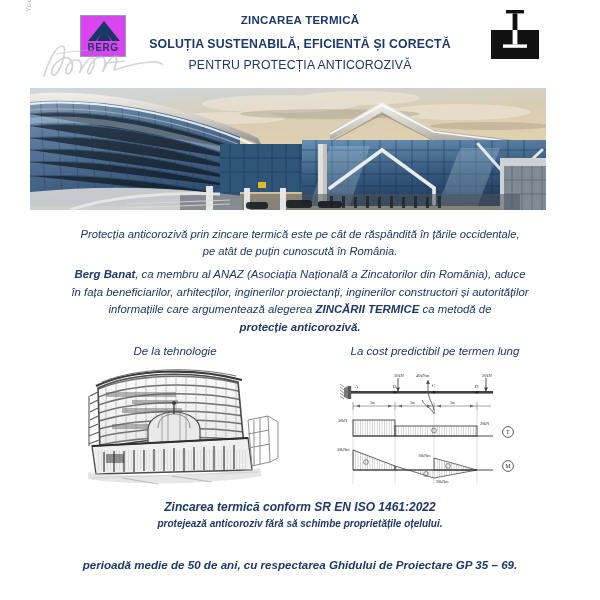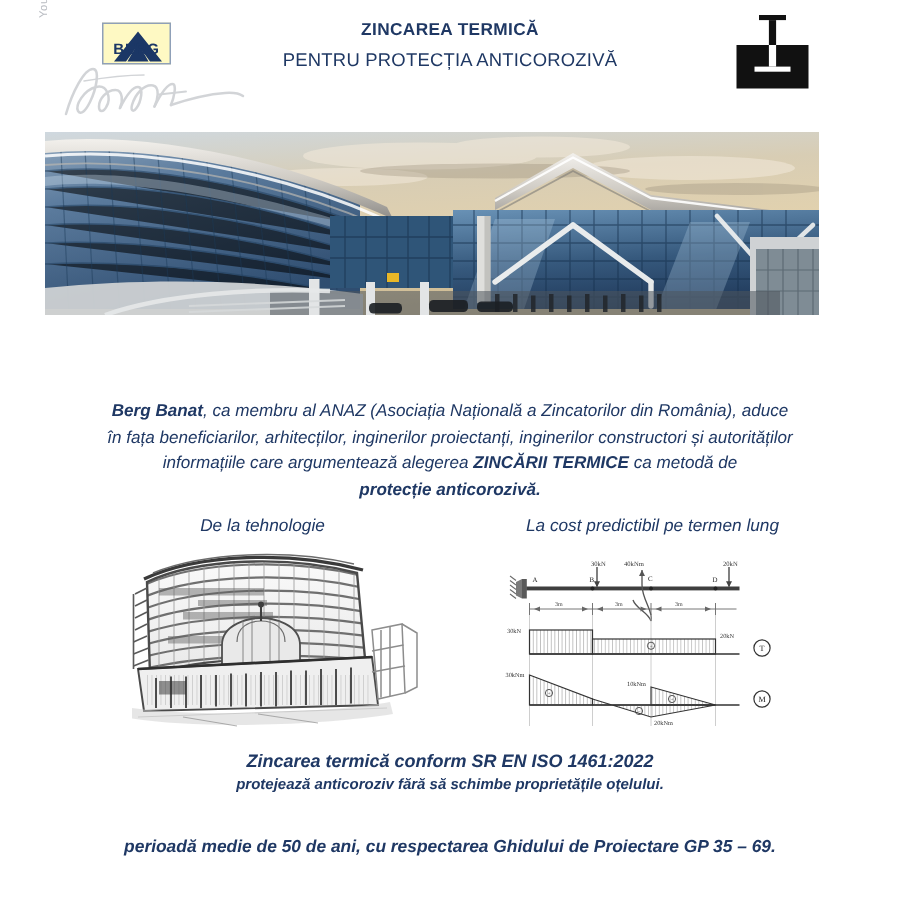--- a/index.html
+++ b/index.html
@@ -17,22 +17,22 @@
 
   .brand{position:absolute;left:24px;top:6px;width:140px;height:78px;}
   .brand-tag{
     position:absolute;left:0px;top:6px;
     font-size:7.5px;letter-spacing:.4px;color:#b9bcc2;
     transform:rotate(-90deg);transform-origin:left top;
     white-space:nowrap;
     font-family:"Liberation Sans", sans-serif;
   }
   .berg-box{
-    position:absolute;left:44px;top:9px;width:46px;height:28px;
-    border:1.2px solid #8fa0b8;background:#fef9c3;
+    position:absolute;left:56px;top:9px;width:46px;height:42px;
+    border:1.2px solid #8fa0b8;background:#d946ef;
     box-sizing:border-box;
   }
   .berg-chev{position:absolute;left:5px;top:4px;width:36px;height:22px;}
   .berg-word{
     position:absolute;left:0;right:0;bottom:3px;text-align:center;
     font-size:10px;font-weight:bold;color:#1b3766;letter-spacing:.5px;
     font-family:"Liberation Sans", sans-serif;
   }
   .signature{position:absolute;left:14px;top:30px;width:126px;height:46px;opacity:.55;}
 
@@ -124,20 +124,21 @@
           <path d="M65 35 C68 29, 73 20, 77 20 C80 20, 78 29, 76 34" stroke-width="1.7"></path>
           <path d="M68 27 L86 25" stroke-width="1.3"></path>
           <path d="M76 34 C82 32, 98 27, 112 26 C118 25.6, 122 26.6, 124 28" stroke-width="1.7"></path>
           <path d="M18 18 C30 16, 46 14, 58 14" stroke-width="1"></path>
         </g>
       </svg>
     </div>
 
     <div class="titles">
       <div class="t1">ZINCAREA TERMICĂ</div>
+      <div class="t2">SOLUȚIA SUSTENABILĂ, EFICIENTĂ ȘI CORECTĂ</div>
       <div class="t3">PENTRU PROTECȚIA ANTICOROZIVĂ</div>
     </div>
 
     <div class="iso">
       <svg class="iso-mark" viewBox="0 0 56 56">
         <rect x="4" y="22" width="48" height="29" fill="#111111"></rect>
         <rect x="19" y="2" width="18" height="3.4" fill="#111111"></rect>
         <rect x="25.6" y="5.4" width="4.8" height="31" fill="#111111"></rect>
         <rect x="16" y="36.4" width="24" height="3.4" fill="#111111"></rect>
         <rect x="19" y="22" width="18" height="0" fill="#fff"></rect>
@@ -336,20 +337,24 @@
 
       <g stroke="#d7dadb" stroke-width="1.2" opacity="0.85">
         <path d="M96 116 L200 112"></path>
         <path d="M96 120 L200 116"></path>
       </g>
 
       <path d="M40 122 C80 108,140 104,190 106" fill="none" stroke="#e6e8e9" stroke-width="3" opacity="0.9"></path>
     </svg>
   </div>
 
+  <div class="para p-intro">
+    <div>Protecția anticorozivă prin zincare termică este pe cât de răspândită în țările occidentale,</div>
+    <div>pe atât de puțin cunoscută în România.</div>
+  </div>
 
   <div class="para p-prot">protecție anticorozivă.</div>
 
   <div class="para p-berg">
     <div><b>Berg Banat</b><span>, ca membru al ANAZ (Asociația Națională a Zincatorilor din România), aduce</span></div>
     <div>în fața beneficiarilor, arhitecților, inginerilor proiectanți, inginerilor constructori și autorităților</div>
     <div><span>informațiile care argumentează alegerea </span><span class="cap">ZINCĂRII TERMICE</span><span> ca metodă de</span></div>
   </div>
 
   <div class="col-cap cap-left">De la tehnologie</div>

